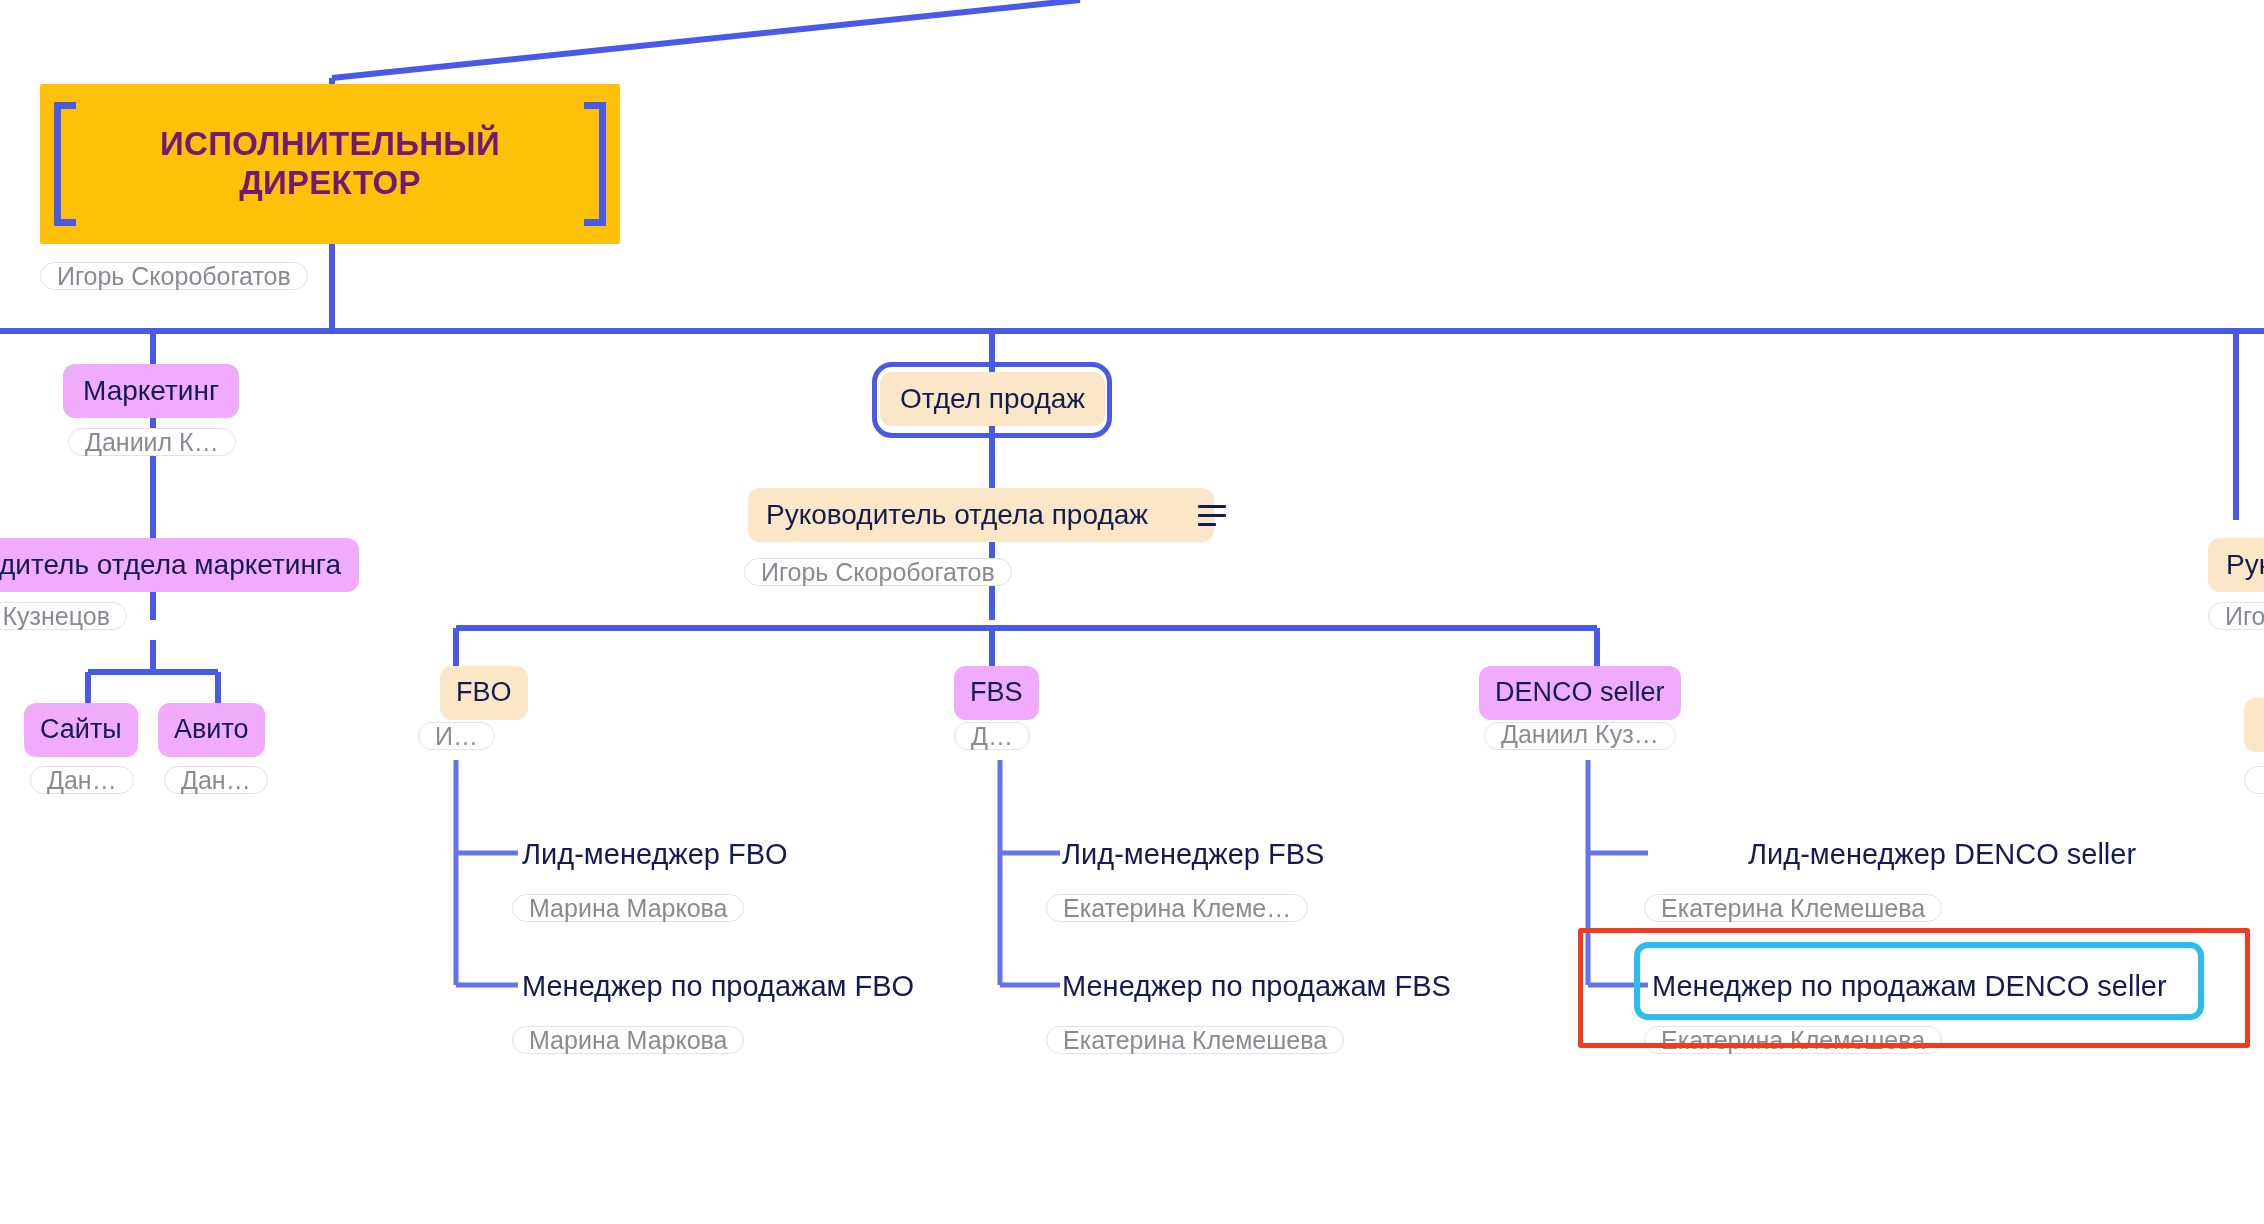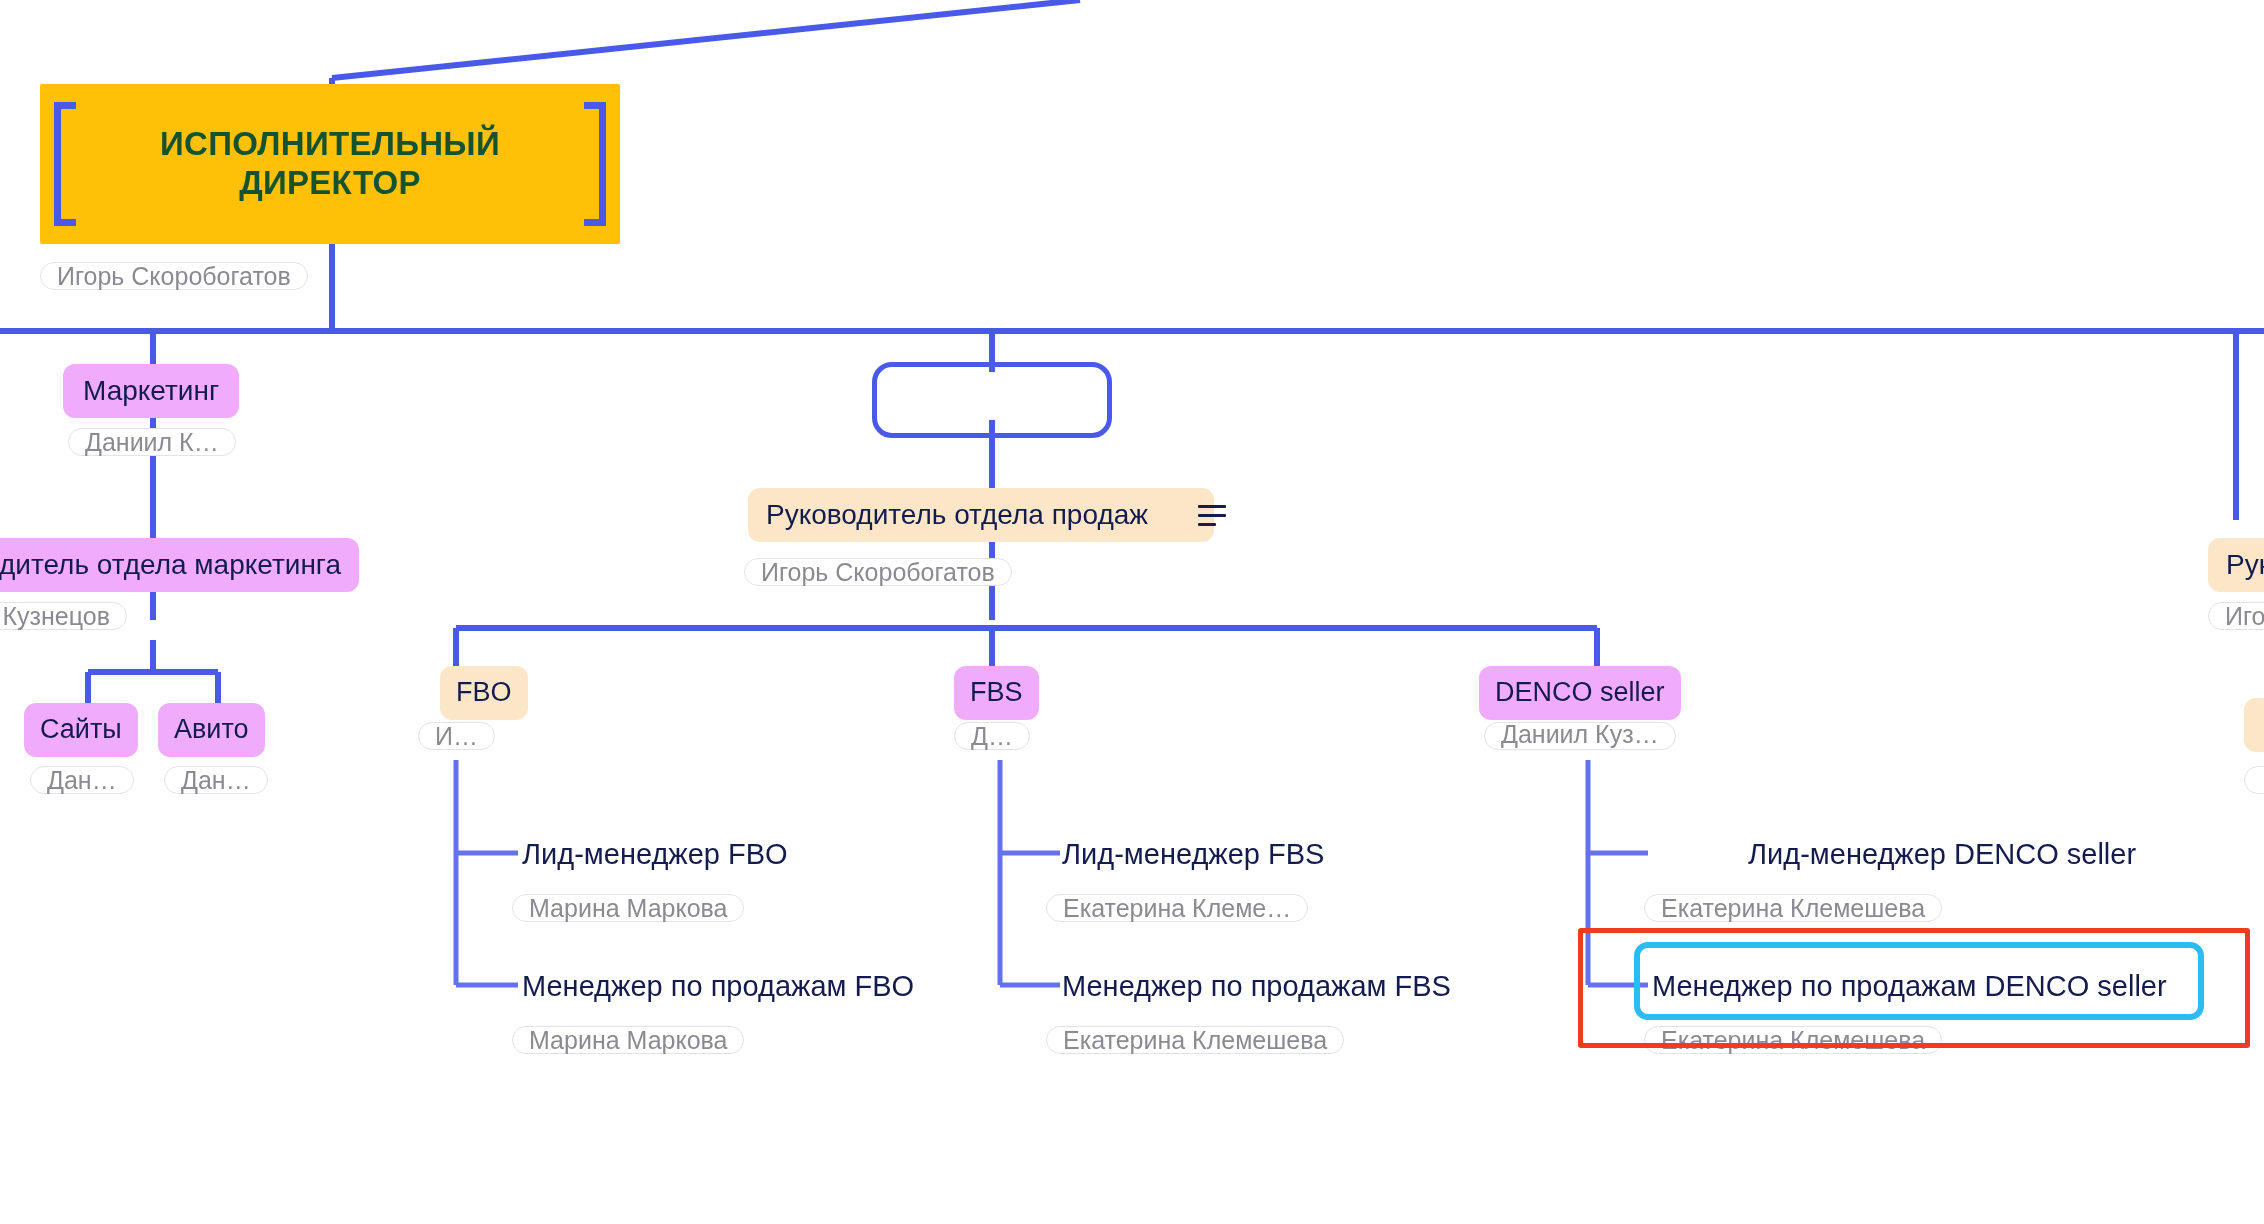--- a/index.html
+++ b/index.html
@@ -22,21 +22,21 @@
     white-space: nowrap;
     line-height: 1.18;
   }
   .chip.green  { background: #f0abfc; }
   .chip.peach  { background: #fce6c8; }
   .chip.yellow { background: #ffc107; }
 
   .chip.title-exec {
     font-weight: bold;
     font-size: 33px;
-    color: #14532d;
+    color: #701a75;
     text-align: center;
     border-radius: 2px;
     flex-direction: column;
     letter-spacing: .3px;
   }
   .chip.lvl1 { font-size: 28px; padding: 0 20px; }
   .chip.lvl2 { font-size: 28px; padding: 0 18px; }
   .chip.small { font-size: 27px; padding: 0 16px; }
 
   
@@ -190,20 +190,23 @@
     <span>Дан…</span>
   </div>
 
   <div class="chip green small" style="left:158px; top:703px; height:54px;">
     <span>Авито</span>
   </div>
   <div class="pill" style="left:164px; top:766px;">
     <span>Дан…</span>
   </div>
 
+  <div class="chip peach lvl1" style="left:880px; top:372px; height:54px;">
+    <span>Отдел продаж</span>
+  </div>
   <div class="hl-blue" style="left:872px; top:362px; width:240px; height:76px;"></div>
 
   <div class="chip peach lvl2" style="left:748px; top:488px; height:54px; padding-right:66px;text-align:center;">
     <span>Руководитель отдела продаж</span>
   </div>
   <div class="listicon" style="left:1198px; top:505px;">
     <i class="l1"></i>
       <i class="l2"></i>
       <i class="l3"></i>
   </div>

